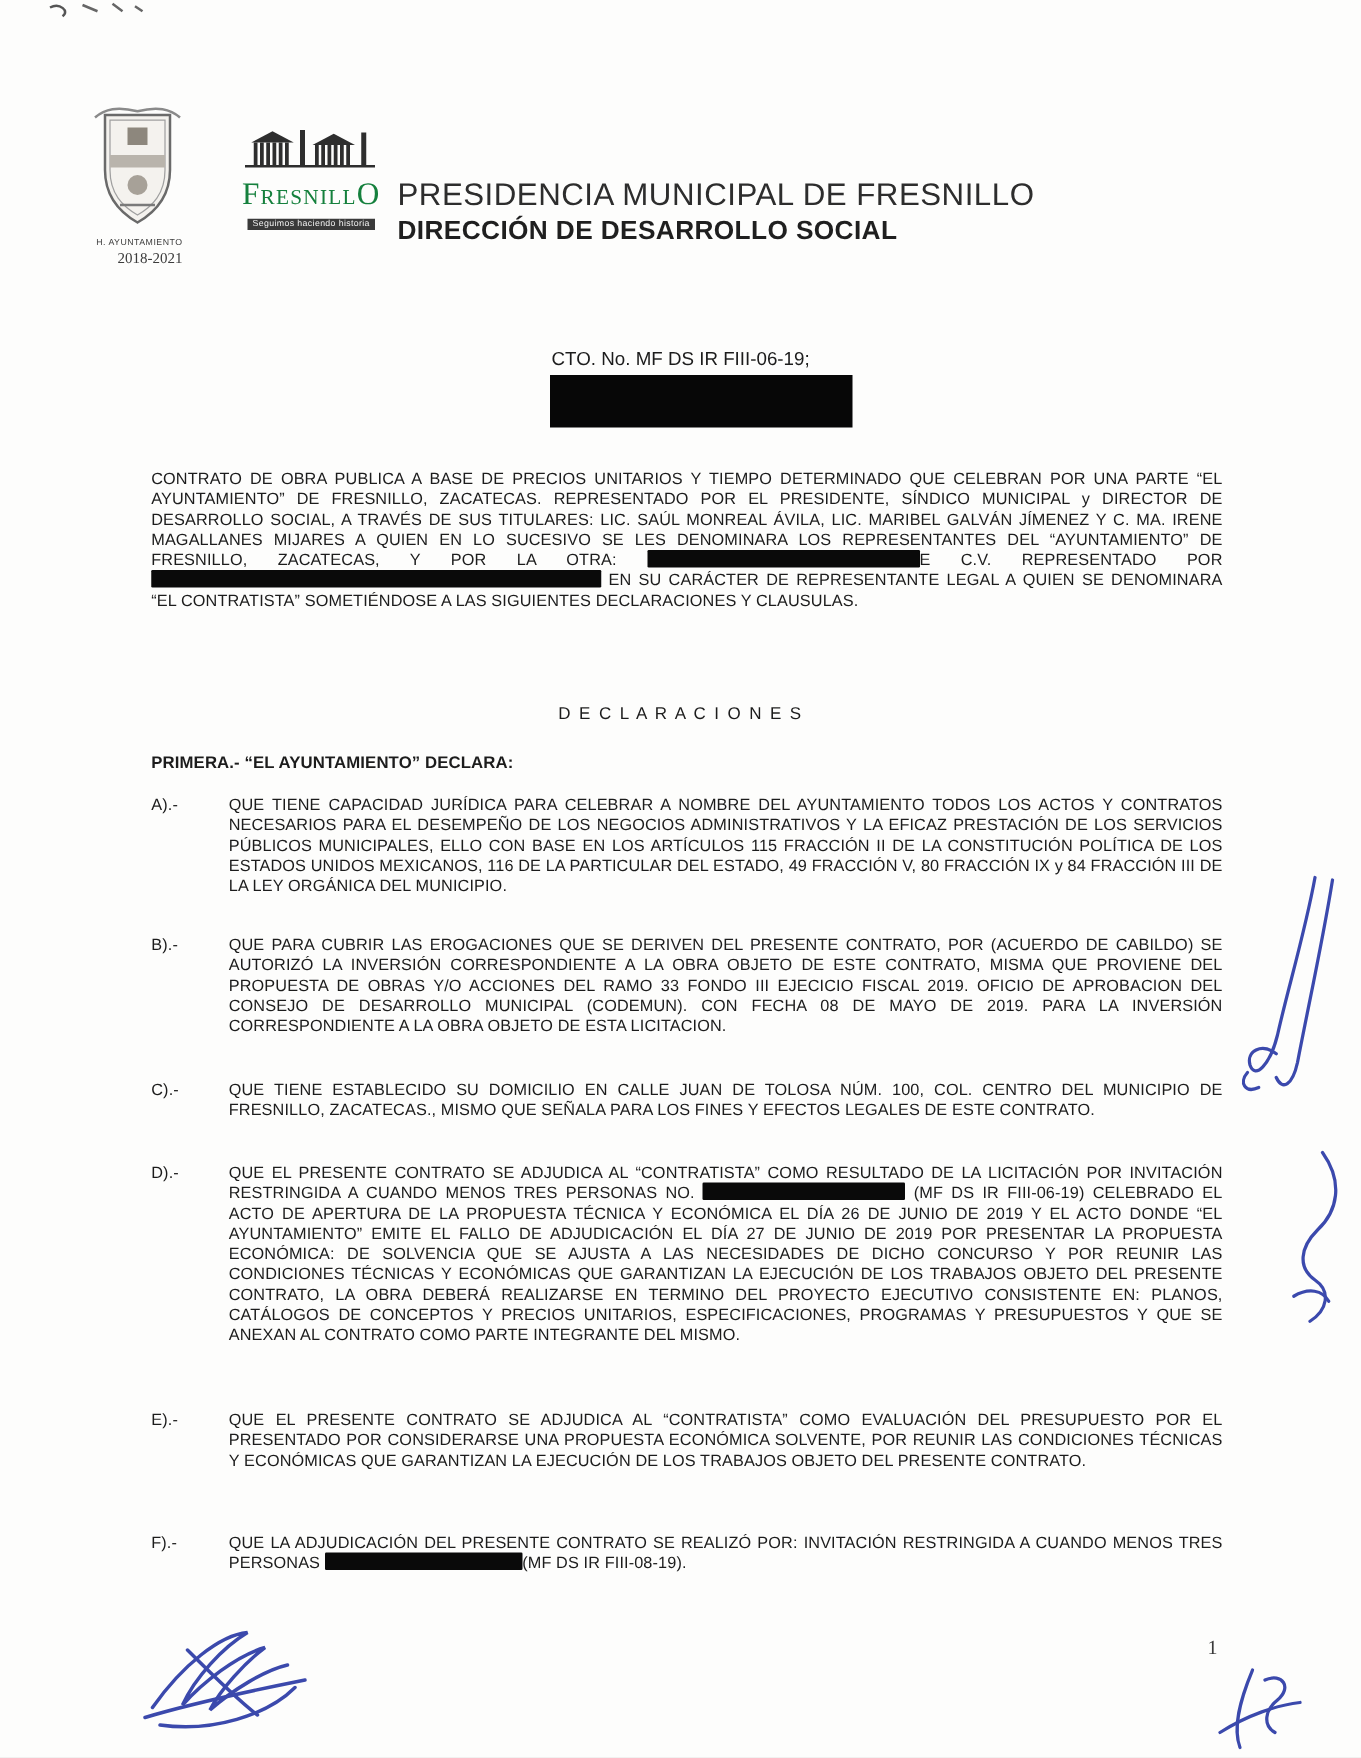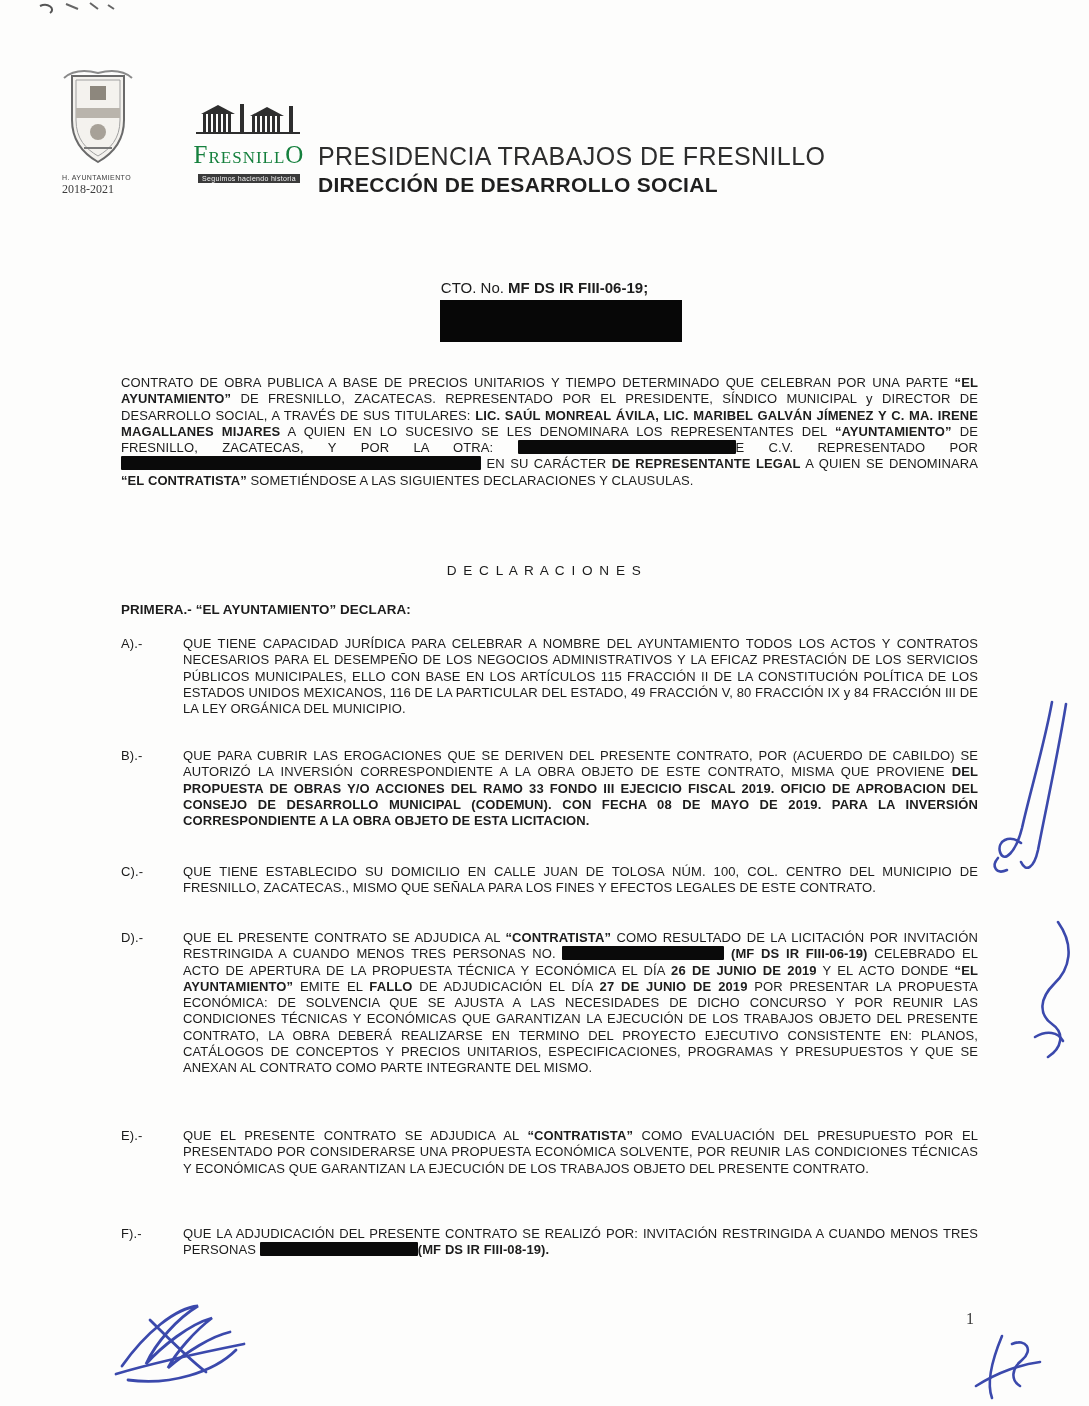--- a/index.html
+++ b/index.html
@@ -1,23 +1,23 @@
 <!DOCTYPE html>
 <html><head>
 <meta charset="utf-8">
 <style>
   html,body{margin:0;padding:0;background:#e8e8e8;}
   .page{
     position:relative;width:1089px;height:1406px;margin:0 auto;
     background:#fdfdfc;font-family:"Liberation Sans",sans-serif;color:#1c1c1c;
     overflow:hidden;
   }
-  .b{font-weight:bold;margin-top:32px;}
+  .b{font-weight:normal;margin-top:32px;}
   
-  .crest{position:absolute;left:62px;top:68px;width:84px;text-align:left;color:#3c3c3c;}
+  .crest{position:absolute;left:62px;top:84px;width:84px;text-align:right;color:#3c3c3c;}
   .crest .cap1{font-size:7px;letter-spacing:.4px;margin-top:2px;}
   .crest .cap2{font-family:"Liberation Serif",serif;font-size:12px;margin-top:1px;}
   .fresnillo{position:absolute;left:181px;top:100px;width:136px;text-align:center;}
   .fresnillo .wordmark{font-family:"Liberation Serif",serif;font-size:17px;letter-spacing:1px;color:#15803d;line-height:1;margin-top:2px;}
   .fresnillo .wordmark .cap{font-size:25px;}
   .fresnillo .tagline{font-size:7px;color:#f2f2f2;background:#3a3a3a;display:inline-block;padding:1px 4px;margin-top:2px;letter-spacing:.3px;}
   .hdr-title{position:absolute;left:318px;top:142px;font-size:25px;color:#2d2d2d;letter-spacing:.4px;}
   .hdr-subtitle{position:absolute;left:318px;top:173px;font-size:21px;font-weight:bold;color:#1f1f1f;letter-spacing:.3px;}
   .contract-heading{position:absolute;left:0;top:225px;width:100%;text-align:center;font-weight:bold;font-size:15px;letter-spacing:.2px;}
   .cto-line{position:absolute;left:0;top:279px;width:100%;text-align:center;font-size:15px;}
@@ -77,21 +77,21 @@
         <rect x="84" y="16" width="3" height="16"></rect>
           <rect x="89" y="16" width="3" height="16"></rect>
         <rect x="101" y="6" width="4" height="26"></rect>
         <rect x="8" y="32" width="104" height="2"></rect>
       </g>
     </svg>
     <div class="wordmark"><span class="cap">F</span><span>RESNILL</span><span class="cap">O</span></div>
     <div class="tagline">Seguimos haciendo historia</div>
   </div>
 
-  <div class="hdr-title">PRESIDENCIA TRABAJOS DE FRESNILLO</div>
+  <div class="hdr-title">PRESIDENCIA MUNICIPAL DE FRESNILLO</div>
   <div class="hdr-subtitle">DIRECCIÓN DE DESARROLLO SOCIAL</div>
 
   <div class="cto-line">
     <span>CTO. No. </span><span class="b">MF DS IR FIII-06-19;</span>
   </div>
 
   <div class="header-redaction"></div>
 
   <p class="intro bodytext"><span>CONTRATO DE OBRA PUBLICA A BASE DE PRECIOS UNITARIOS Y TIEMPO DETERMINADO QUE CELEBRAN POR UNA PARTE </span><span class="b">“EL AYUNTAMIENTO”</span><span> DE FRESNILLO, ZACATECAS. REPRESENTADO POR EL PRESIDENTE, SÍNDICO MUNICIPAL y DIRECTOR DE DESARROLLO SOCIAL,  A TRAVÉS DE SUS TITULARES: </span><span class="b">LIC. SAÚL MONREAL ÁVILA,  LIC. MARIBEL GALVÁN JÍMENEZ  Y  C. MA.  IRENE  MAGALLANES  MIJARES</span><span> A QUIEN EN LO SUCESIVO SE LES DENOMINARA LOS REPRESENTANTES DEL </span><span class="b">“AYUNTAMIENTO”</span><span> DE FRESNILLO, ZACATECAS, Y POR LA OTRA: </span><span class="redact" style="width: 218px;"></span><span>E C.V. REPRESENTADO POR </span><span class="redact" style="width: 360px;"></span><span> EN SU CARÁCTER </span><span class="b">DE REPRESENTANTE LEGAL</span><span> A   QUIEN SE DENOMINARA </span><span class="b">“EL CONTRATISTA”</span><span> SOMETIÉNDOSE A LAS   SIGUIENTES DECLARACIONES Y CLAUSULAS.</span></p>
 

